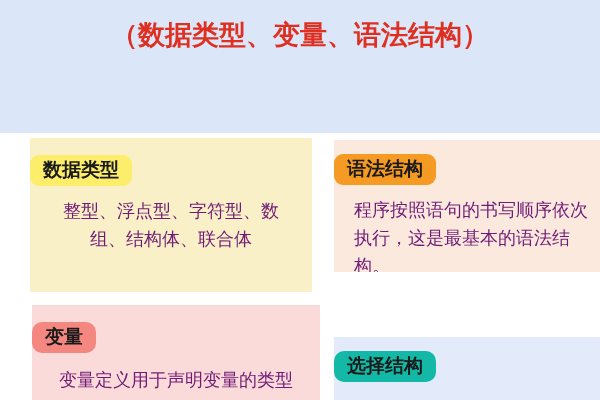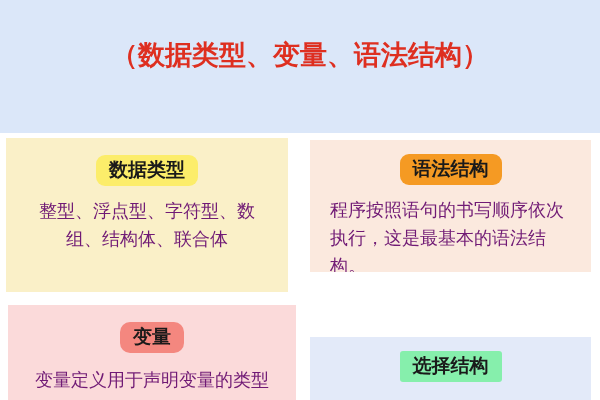--- a/index.html
+++ b/index.html
@@ -37,32 +37,33 @@
     letter-spacing: 1px;
     line-height: 1.25;
     white-space: nowrap;
   }
   .title-sub {
     font-size: 27px;
     font-weight: bold;
     color: #de2f20;
     letter-spacing: 0px;
     line-height: 1.25;
-    margin-top: 23px;
+    margin-top: 3px;
     white-space: nowrap;
   }
 
   
   .card {
     position: absolute;
     box-sizing: border-box;
     overflow: hidden;
     display: flex;
     flex-direction: column;
-    align-items: center;
+    align-items: flex-start;
+    margin-left: 24px;
   }
   .badge {
     display: inline-block;
     font-size: 19px;
     font-weight: bold;
     color: #1a1a1a;
     border-radius: 9px;
     padding: 3px 13px 4px 13px;
     line-height: 1.25;
     white-space: nowrap;
@@ -116,21 +117,21 @@
 
   
   #card-selection {
     left: 310px;
     top: 337px;
     width: 281px;
     height: 63px;
     background: #e3eaf9;
     padding-top: 14px;
   }
-  #card-selection .badge { background: #86efac; border-radius: 3px; }
+  #card-selection .badge { background: #14b8a6; border-radius: 10px; }
 </style>
 </head>
 <body>
 
 <div class="header">
   <div class="title-sub">（数据类型、变量、语法结构）</div>
 </div>
 
 <div class="card" id="card-data-types">
   <span class="badge">数据类型</span>

